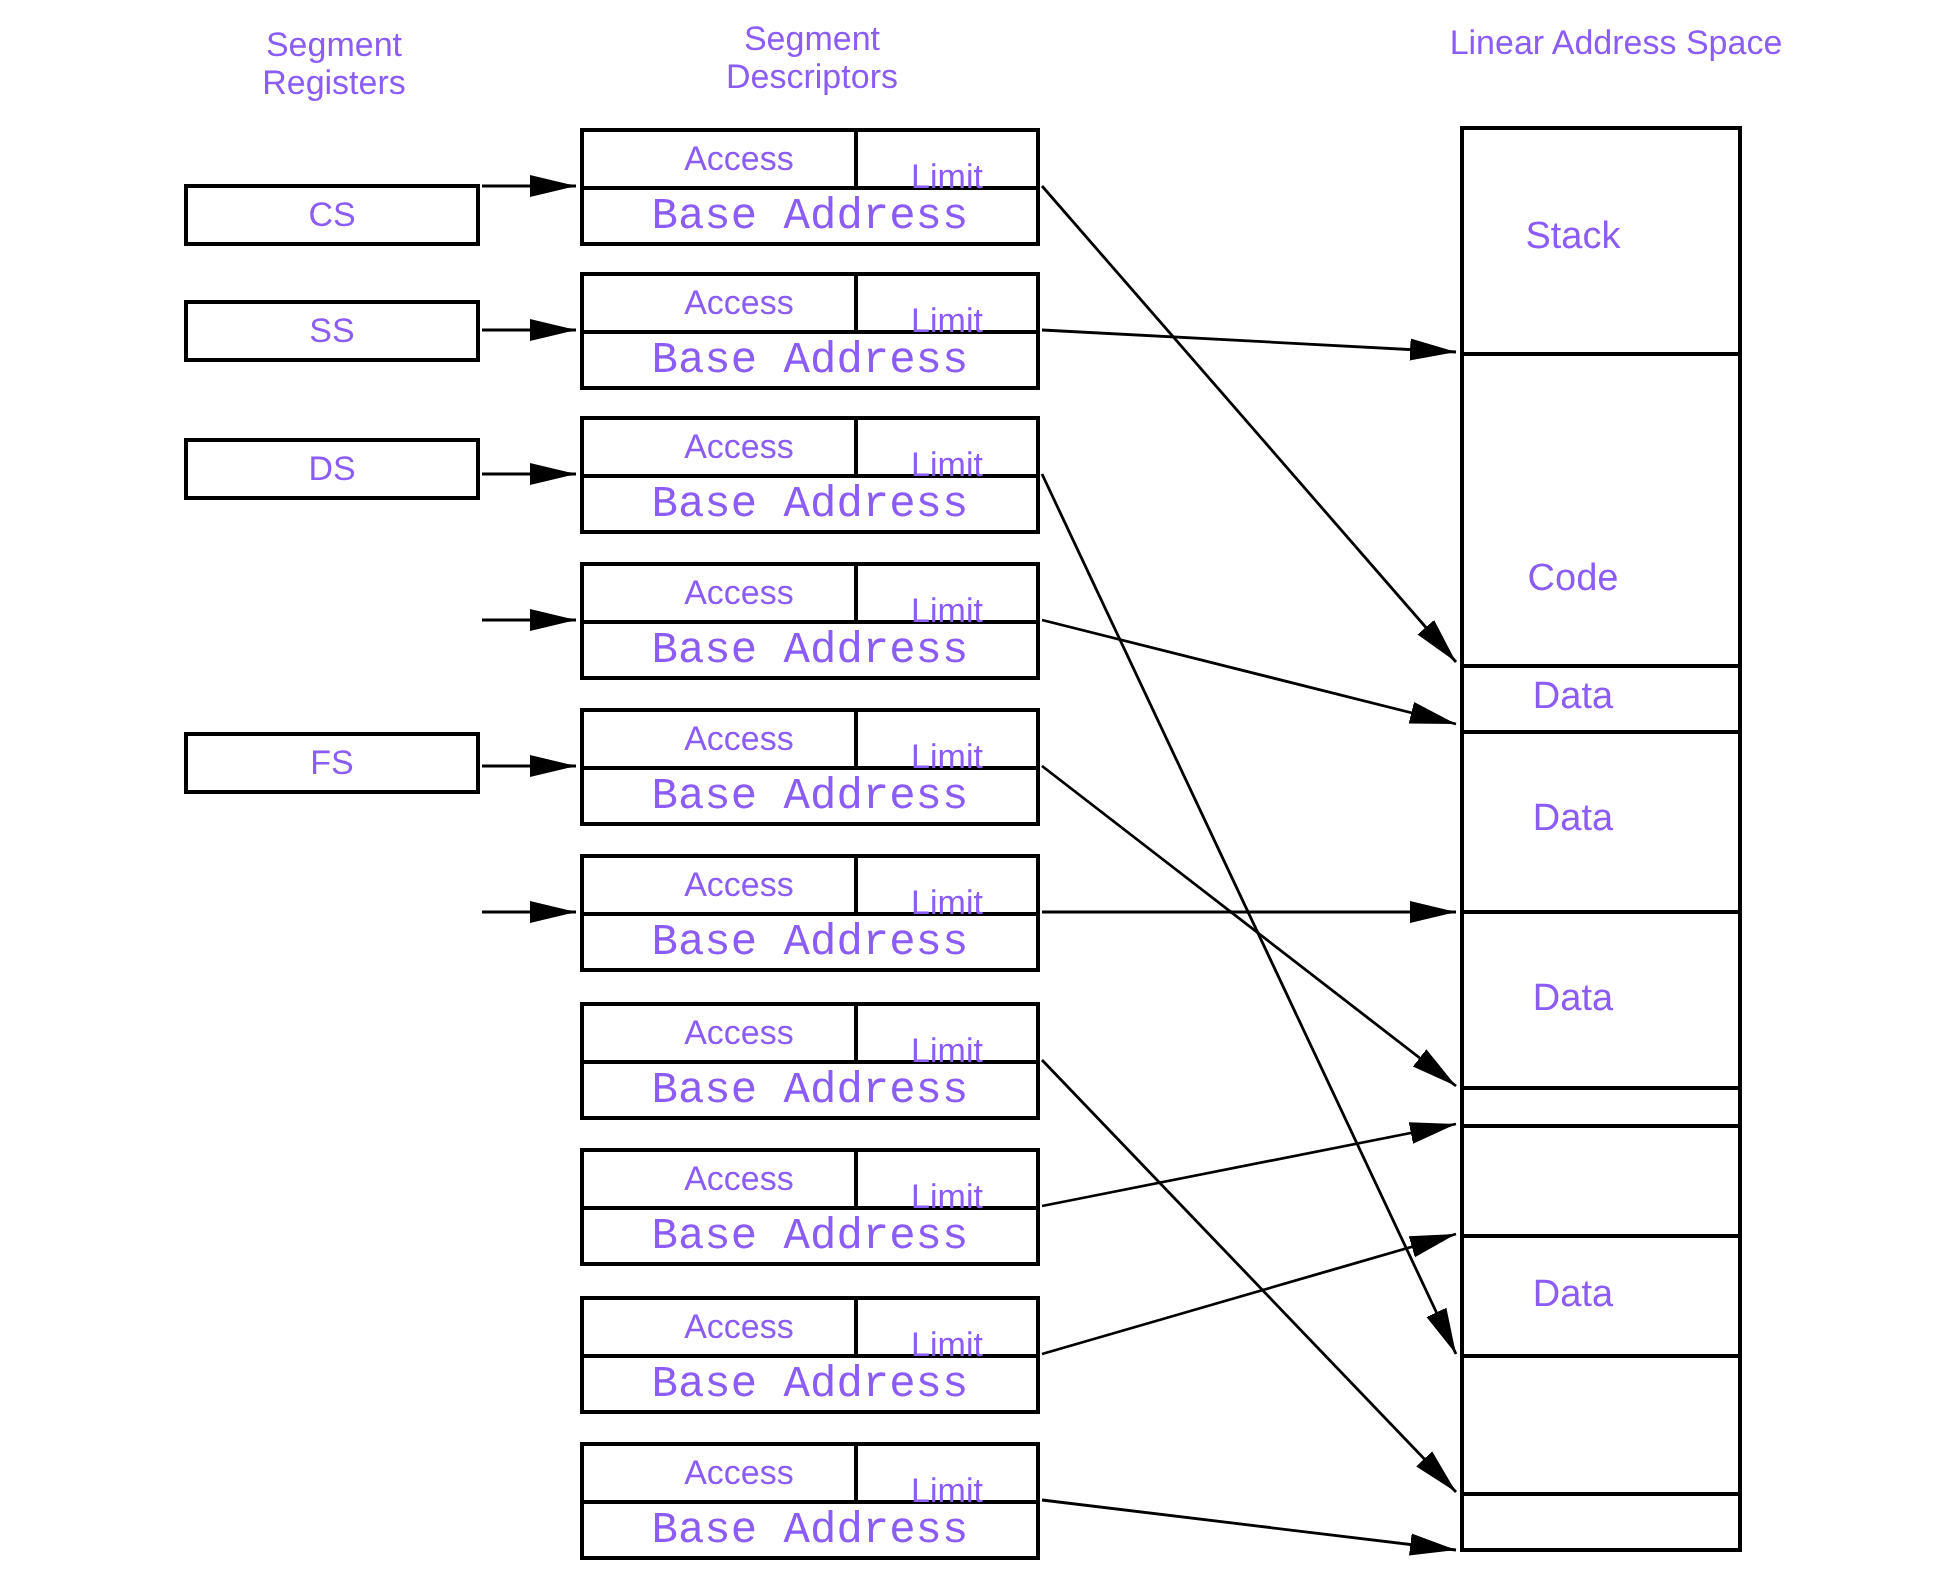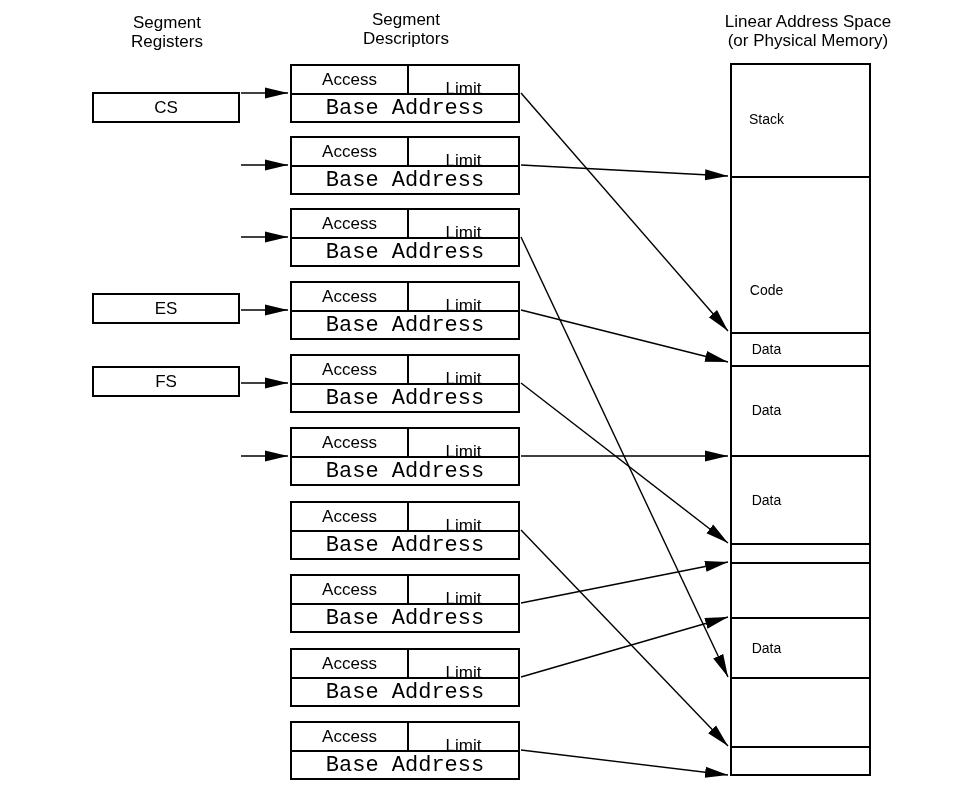--- a/index.html
+++ b/index.html
@@ -6,21 +6,21 @@
     margin: 0;
     padding: 0;
     background: #ffffff;
   }
   #stage {
     position: relative;
     width: 971px;
     height: 788px;
     background: #ffffff;
     font-family: "Liberation Sans", sans-serif;
-    color: #000000;
+    color: #8b5cf6;
     overflow: hidden;
   }
   .col-header {
     position: absolute;
     text-align: center;
     font-size: 17px;
     line-height: 19px;
     white-space: nowrap;
     transform: translateX(-50%);
   }
@@ -44,20 +44,21 @@
     height: 59px;
     border: 2px solid #000;
     box-sizing: border-box;
     background: #fff;
   }
   .desc-top {
     display: flex;
     height: 29px;
     border-bottom: 2px solid #000;
     box-sizing: border-box;
+    padding-left: 20px;
   }
   .desc-cell {
     display: flex;
     align-items: center;
     justify-content: center;
     font-size: 17px;
     box-sizing: border-box;
   }
   .desc-access {
     width: 117px;
@@ -84,24 +85,24 @@
   }
   .mem-divider {
     position: absolute;
     left: 730px;
     width: 141px;
     height: 2px;
     background: #000;
   }
   .mem-label {
     position: absolute;
-    left: 696px;
+    left: 716px;
     width: 141px;
     text-align: center;
-    font-size: 14px;
+    font-size: 19px;
     line-height: 20px;
     transform: translateY(-50%);
   }
   #arrow-layer {
     position: absolute;
     left: 0;
     top: 0;
     pointer-events: none;
   }
   #arrow-layer line { stroke: #000; stroke-width: 1.4; }
@@ -114,25 +115,25 @@
   <div class="col-header" style="left:167px; top:13px;">
     <div>Segment</div>
     <div>Registers</div>
   </div>
   <div class="col-header" style="left:406px; top:10px;">
     <div>Segment</div>
     <div>Descriptors</div>
   </div>
   <div class="col-header" style="left:796px; top:12px;margin-left:12px;">
     <div>Linear Address Space</div>
-    <div>(or Physical Memory)</div>
   </div>
 
   <div class="reg-box" style="top:92px;">CS</div>
-  <div class="reg-box" style="top:293px;">ES</div>
+  <div class="reg-box" style="top:150px;">SS</div>
+  <div class="reg-box" style="top:219px;">DS</div>
   <div class="reg-box" style="top:366px;">FS</div>
 
   <div class="desc-box" style="top:64px;">
     <div class="desc-top">
         <div class="desc-cell desc-access">Access</div>
         <div class="desc-cell desc-limit">Limit</div>
       </div>
     <div class="desc-base">Base Address</div>
   </div>
   <div class="desc-box" style="top:136px;">

